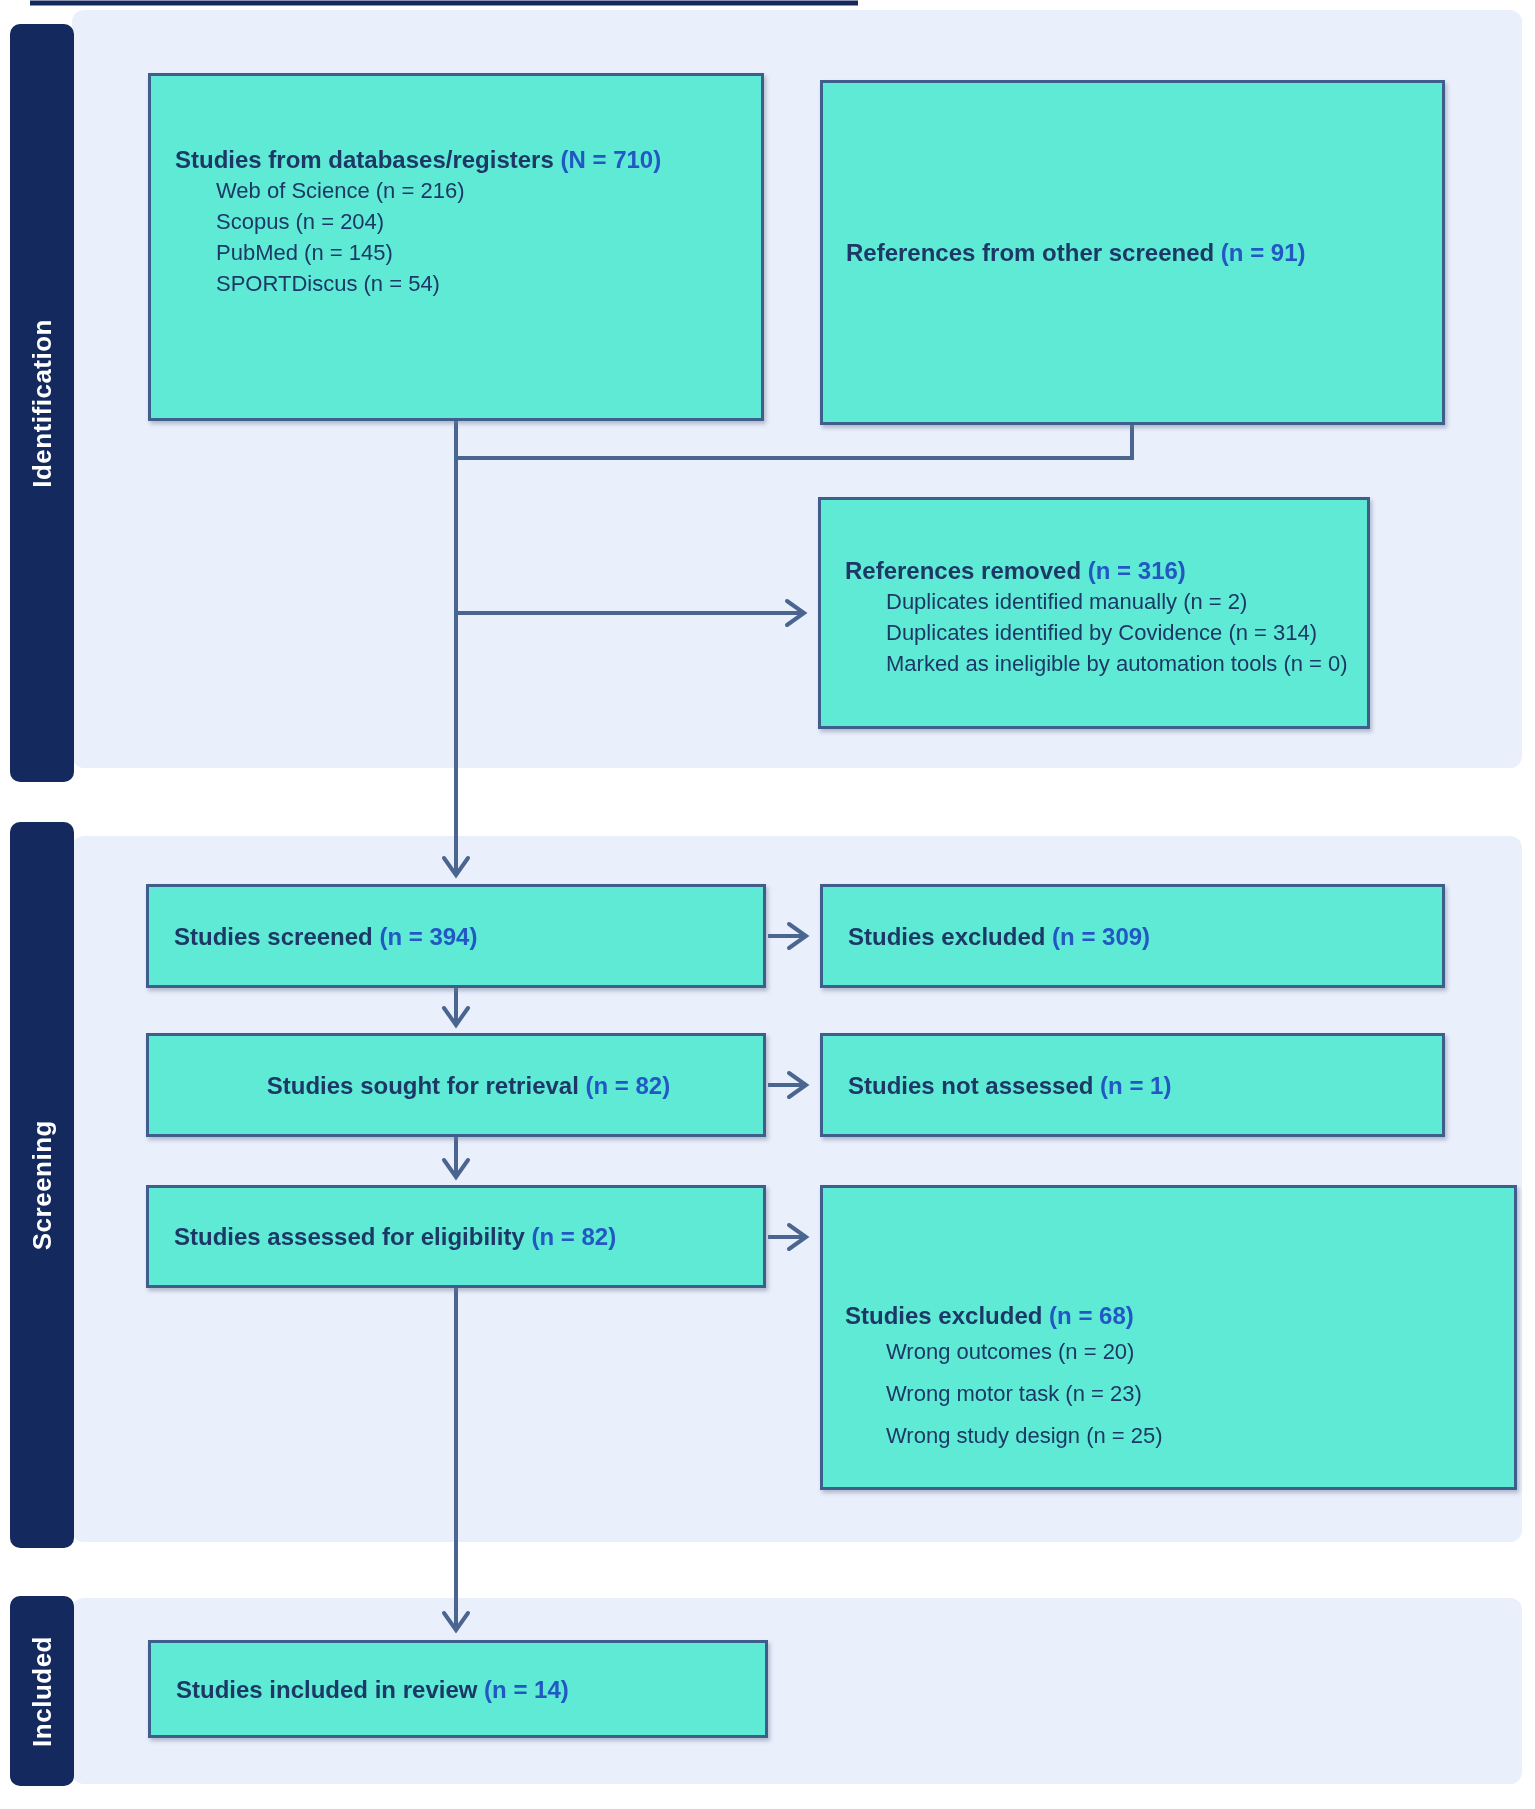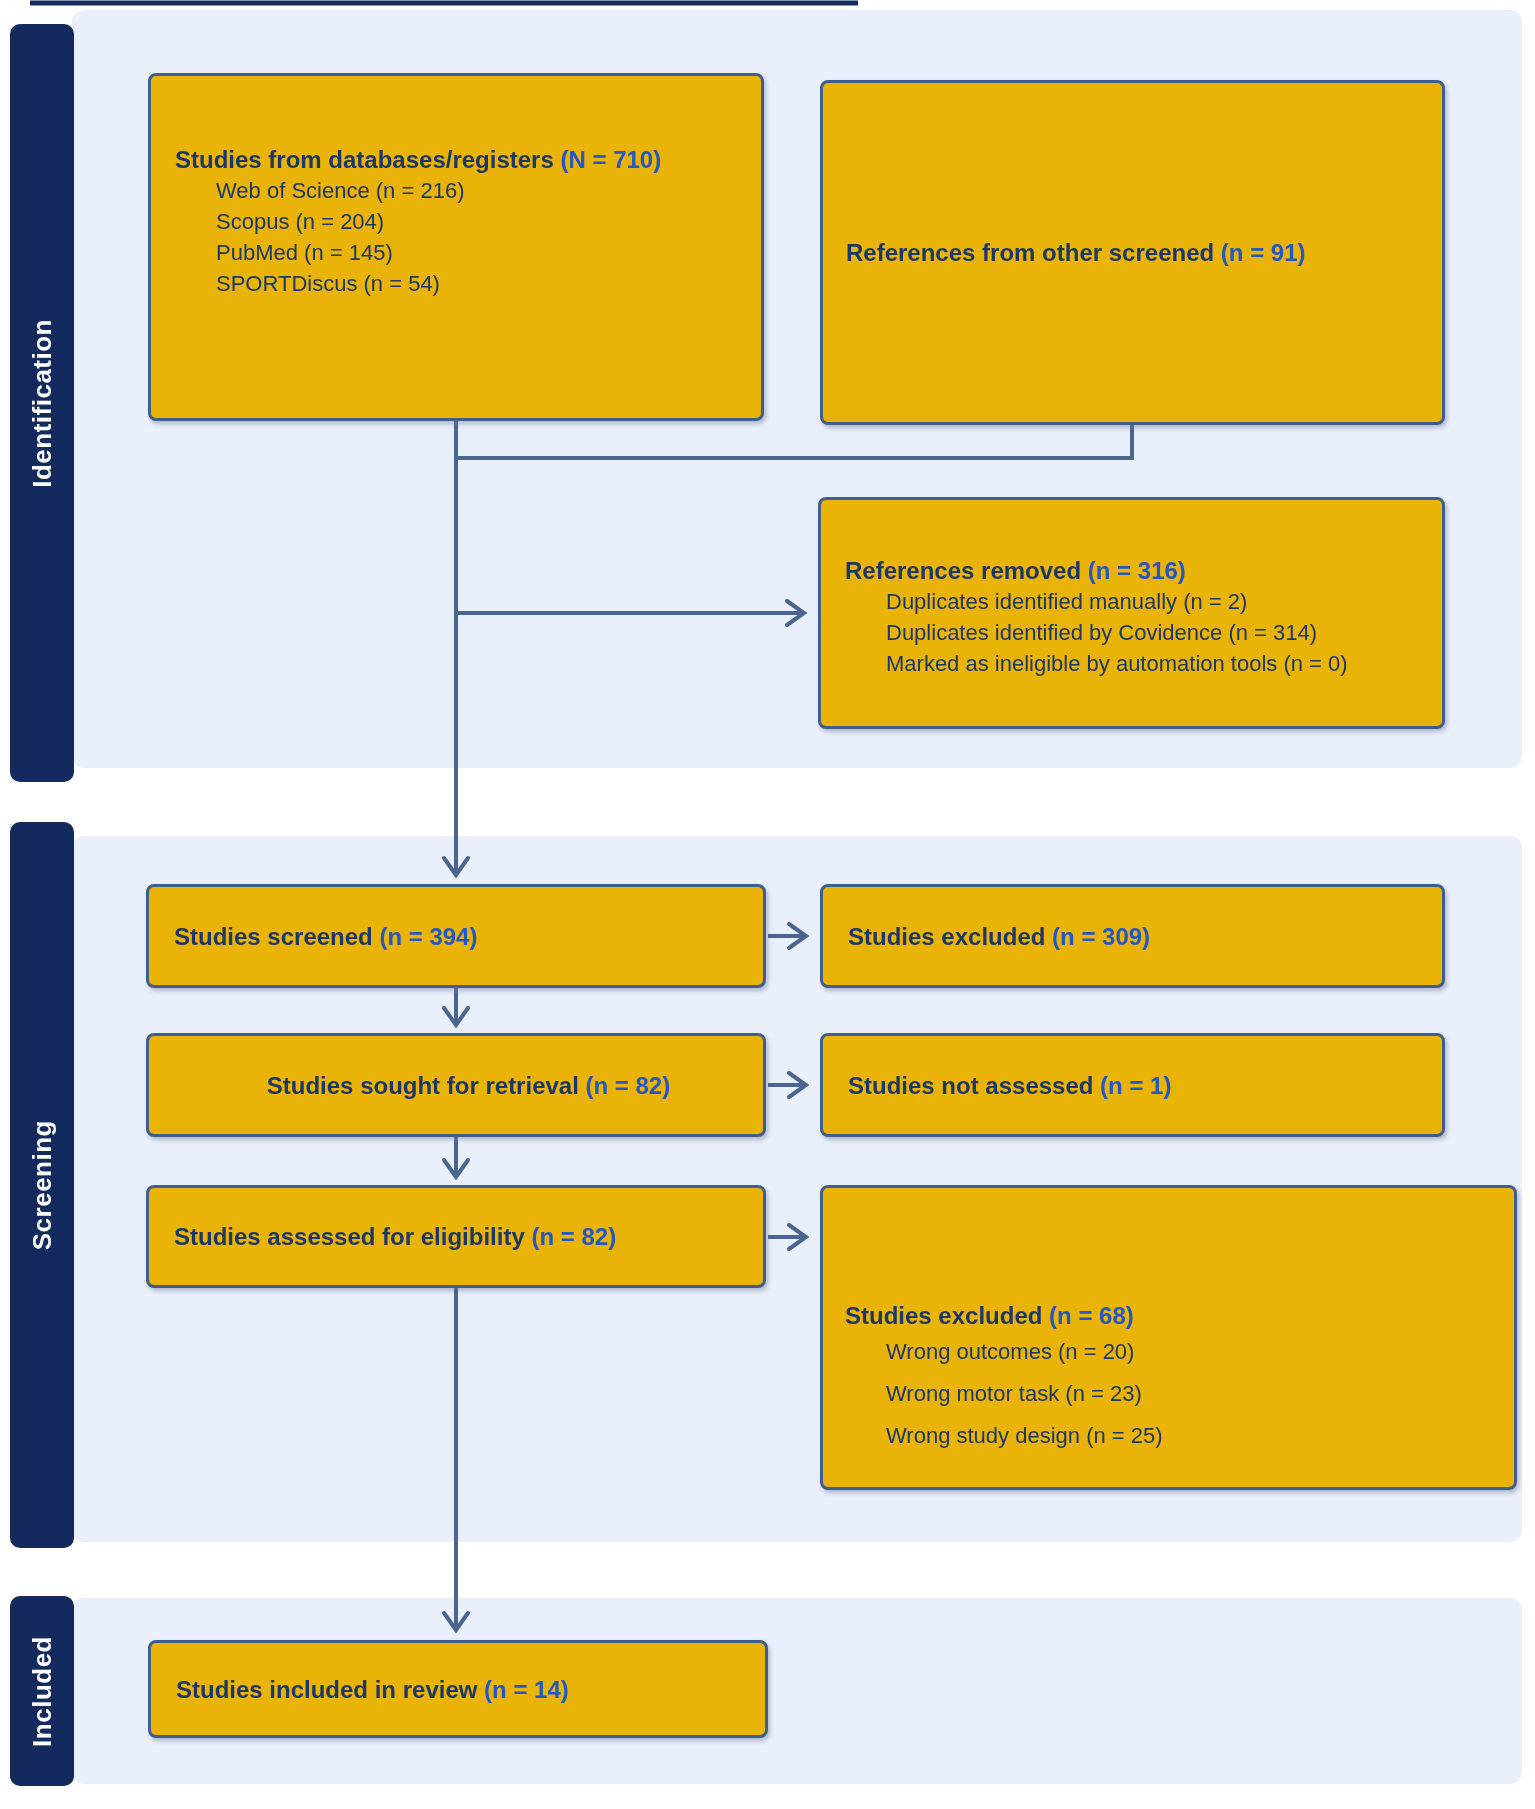--- a/index.html
+++ b/index.html
@@ -33,23 +33,23 @@
     writing-mode:vertical-rl;
     transform:rotate(180deg);
     color:#ffffff;
     font-weight:bold;
     font-size:26px;
     letter-spacing:0.5px;
     white-space:nowrap;
   }
   .fbox{
     position:absolute;
-    background:#eab308;
+    background:#5eead4;
     border:3px solid var(--c-box_border,#3f5e8c);
-    border-radius:8px;
+    border-radius:0;
     box-shadow:2px 3px 4px rgba(110,120,145,0.45);
     box-sizing:border-box;
     color:var(--c-text_dark,#1d3866);
     z-index:2;
   }
   .vcenter{display:flex;flex-direction:column;justify-content:center;}
   .boxtitle{
     font-size:24px;font-weight:bold;line-height:31px;
     white-space:nowrap;
   }
@@ -109,21 +109,21 @@
     <div class="item">Web of Science (n = 216)</div>
     <div class="item">Scopus (n = 204)</div>
     <div class="item">PubMed (n = 145)</div>
     <div class="item">SPORTDiscus (n = 54)</div>
   </div>
 
   <div class="fbox vcenter" style="left:820px;top:80px;width:625px;height:345px;padding-left:23px;">
     <div class="boxtitle"><span>References from other screened</span> <span class="count">(n = 91)</span></div>
   </div>
 
-  <div class="fbox" style="left:818px;top:497px;width:627px;height:232px;padding:55px 10px 0 24px;">
+  <div class="fbox" style="left:818px;top:497px;width:552px;height:232px;padding:55px 10px 0 24px;">
     <div class="boxtitle"><span>References removed</span> <span class="count">(n = 316)</span></div>
     <div class="item">Duplicates identified manually (n = 2)</div>
     <div class="item">Duplicates identified by Covidence (n = 314)</div>
     <div class="item">Marked as ineligible by automation tools (n = 0)</div>
   </div>
 
   <div class="fbox vcenter" style="left:146px;top:884px;width:620px;height:104px;padding-left:25px;">
     <div class="boxtitle"><span>Studies screened</span> <span class="count">(n = 394)</span></div>
   </div>
   <div class="fbox vcenter" style="left:820px;top:884px;width:625px;height:104px;padding-left:25px;">

